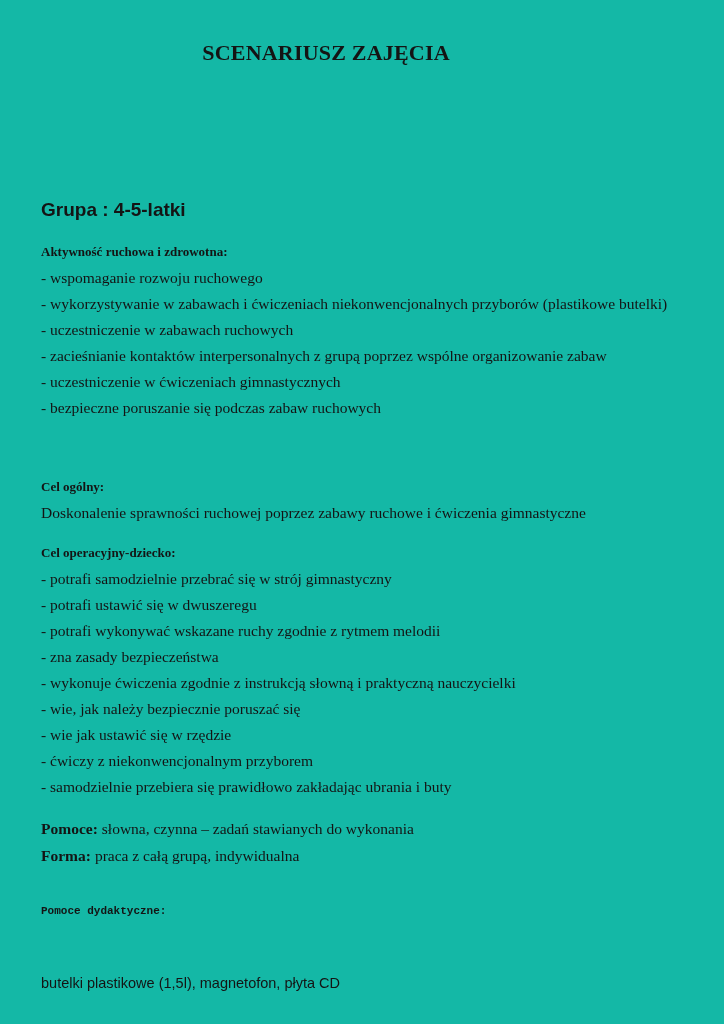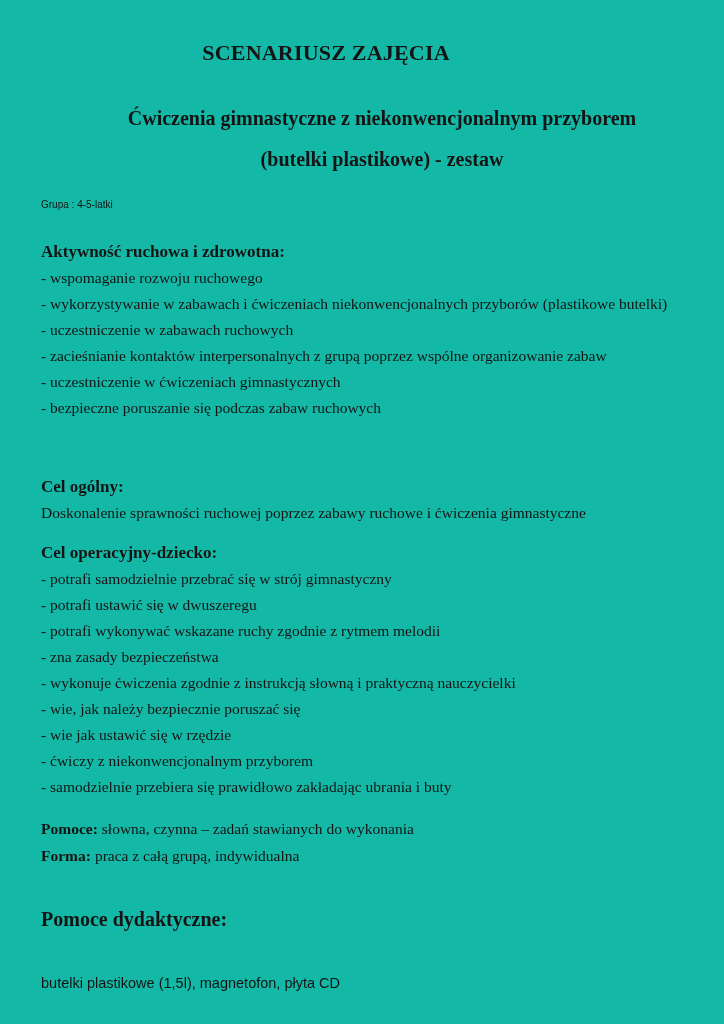--- a/index.html
+++ b/index.html
@@ -34,70 +34,66 @@
     width: 684px;
     text-align: center;
     font-size: 20px;
     font-weight: bold;
     line-height: 41px;
   }
   .group-label {
     top: 199px;
     left: 41px;
     font-family: "Liberation Sans", sans-serif;
-    font-size: 10px;
-    font-weight: normal;
+    font-size: 19px;
+    font-weight: bold;
   }
 
   
   .sec {
     left: 41px;
     right: 6px;
     font-size: 15.5px;
     line-height: 26px;
   }
   .sec h2 {
-    font-size: 17px;
+    font-size: 13px;
     font-weight: bold;
     margin: 0;
     line-height: 26px;
   }
   .sec .line {
     white-space: nowrap;
   }
   #sec-activity        { top: 239px; }
   #sec-general-goal    { top: 453px; margin-top: 21px; }
   #sec-operational     { top: 540px; }
 
   #sec-method-form     { top: 815px; line-height: 27px; }
   .inline-label { font-weight: bold; margin-right: 4px; }
 
-  #aids-heading        { top: 889px; left: 41px; font-size: 20px; font-weight: bold; line-height: 26px; }
+  #aids-heading        { top: 889px; left: 41px; font-size: 11px; font-weight: bold; line-height: 26px; font-family: Liberation Mono, monospace; }
 
   #aids-lines {
     top: 928px;
     left: 41px;
     right: 6px;
     font-family: "Liberation Sans", sans-serif;
     font-size: 14.5px;
     line-height: 22px;
     white-space: pre-wrap;
   }
 </style>
 </head>
 <body>
 
 <div id="page">
 
   <h1 class="abs doc-title">SCENARIUSZ ZAJĘCIA</h1>
 
-  <div class="abs doc-subtitle">
-    <div>Ćwiczenia gimnastyczne z niekonwencjonalnym przyborem</div>
-    <div>(butelki plastikowe) - zestaw</div>
-  </div>
 
   <div class="abs group-label">Grupa : 4-5-latki</div>
 
   <section class="abs sec" id="sec-activity">
     <h2>Aktywność ruchowa i zdrowotna:</h2>
     <div class="line">- wspomaganie rozwoju ruchowego</div>
     <div class="line">- wykorzystywanie w zabawach i ćwiczeniach niekonwencjonalnych przyborów (plastikowe butelki)</div>
     <div class="line">- uczestniczenie w zabawach ruchowych</div>
     <div class="line">- zacieśnianie kontaktów interpersonalnych z grupą poprzez wspólne organizowanie zabaw</div>
     <div class="line">- uczestniczenie w ćwiczeniach gimnastycznych</div>

